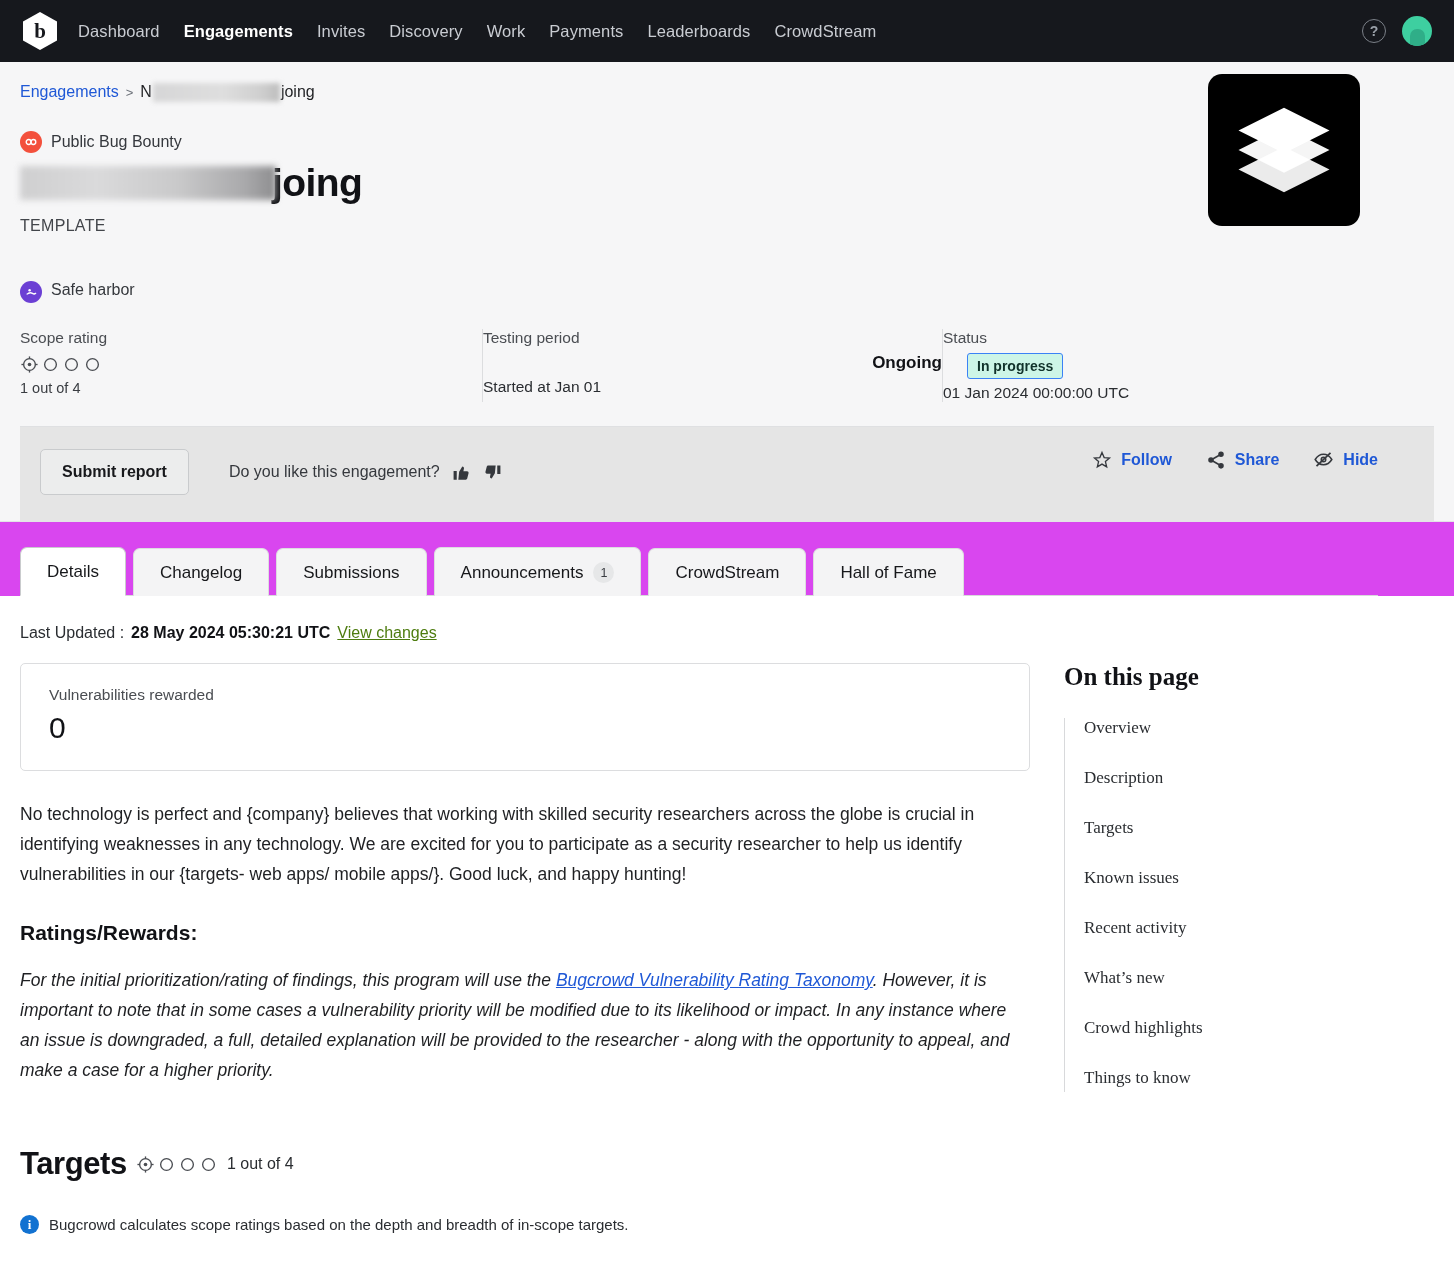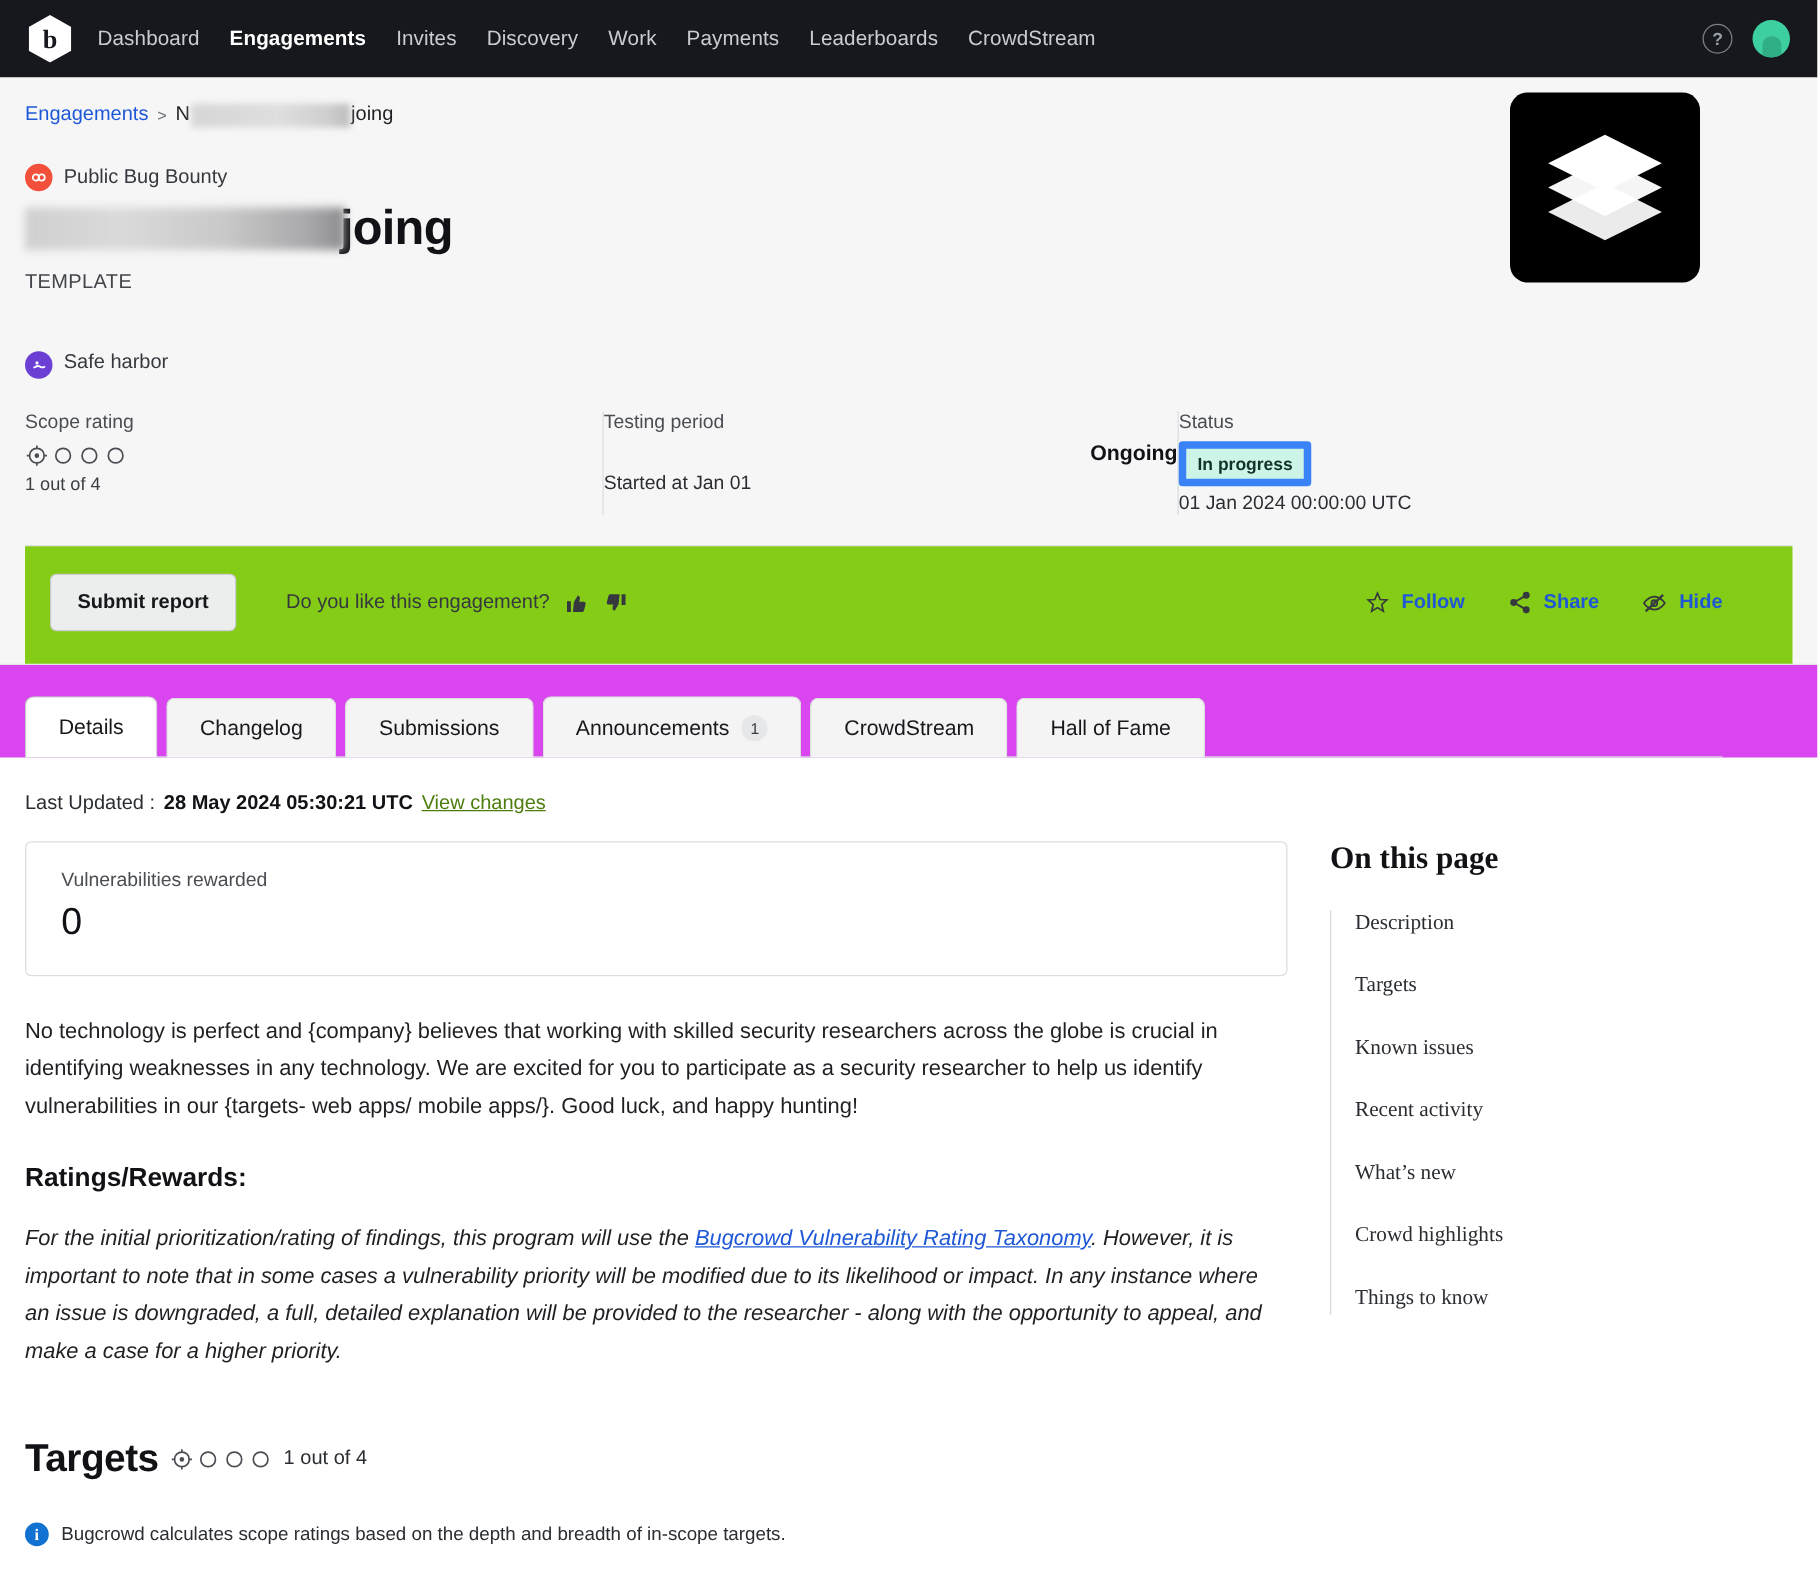--- a/index.html
+++ b/index.html
@@ -145,32 +145,32 @@
   .stat-2 { width: 460px; padding-left: 17px; }
   .stat-3 { padding-left: 15px; }
   .stat-label { font-size: 15.5px; color: #4a4d52; margin-bottom: 6px; }
   .stat-strong { font-size: 17px; font-weight: 700; color: #111216; text-align: right; }
   .stat-sub { font-size: 15.5px; color: #2a2d31; margin-top: 5px; }
   .scope-dots { display: flex; align-items: center; gap: 2px; height: 22px; }
   .scope-sub { font-size: 14.5px; color: #3a3d42; margin-top: 5px; }
 
   .badge-inprogress {
     display: inline-block;
-    background: #cdf5e7; border: 6px solid #3b82f6;
+    background: #cdf5e7; border: 1px solid #3b82f6;
     color: #11312a; font-size: 14px; font-weight: 700;
-    padding: 4px 9px; border-radius: 3px;
+    padding: 4px 9px; border-radius: 3px; margin-left: 24px;
   }
 
   .hero-div { height:1px; background:#dfe0e2; margin: 2px 0 0 0;}
 
   
   .actionbar {
-    display: flex; align-items: center;
+    display: flex; 
     padding: 22px 20px 26px 20px;
-    background: #84cc16;
+    background: #e5e5e5;
     position: relative;
   }
   .btn-submit {
     background: #eceded; border: 1px solid #c9cbcd;
     border-radius: 5px; padding: 13px 21px;
     font-size: 16px; font-weight: 700; color: #17181b;
     cursor: pointer;
   }
   .like-group {
     display: flex; align-items: center; gap: 12px;
@@ -493,20 +493,21 @@
 
       <h2 class="h-sub">Ratings/Rewards:</h2>
 
       <p class="para-it"><span>For the initial prioritization/rating of findings, this program will use the </span><a>Bugcrowd Vulnerability Rating Taxonomy</a><span>. However, it is important to note that in some cases a vulnerability priority will be modified due to its likelihood or impact. In any instance where an issue is downgraded, a full, detailed explanation will be provided to the researcher - along with the opportunity to appeal, and make a case for a higher priority.</span></p>
 
     </div>
 
     <div class="side-col">
       <div class="side-title">On this page</div>
       <div class="side-list">
+        <div class="side-item">Overview</div>
         <div class="side-item">Description</div>
         <div class="side-item">Targets</div>
         <div class="side-item">Known issues</div>
         <div class="side-item">Recent activity</div>
         <div class="side-item">What’s new</div>
         <div class="side-item">Crowd highlights</div>
         <div class="side-item">Things to know</div>
       </div>
     </div>
   </div>

